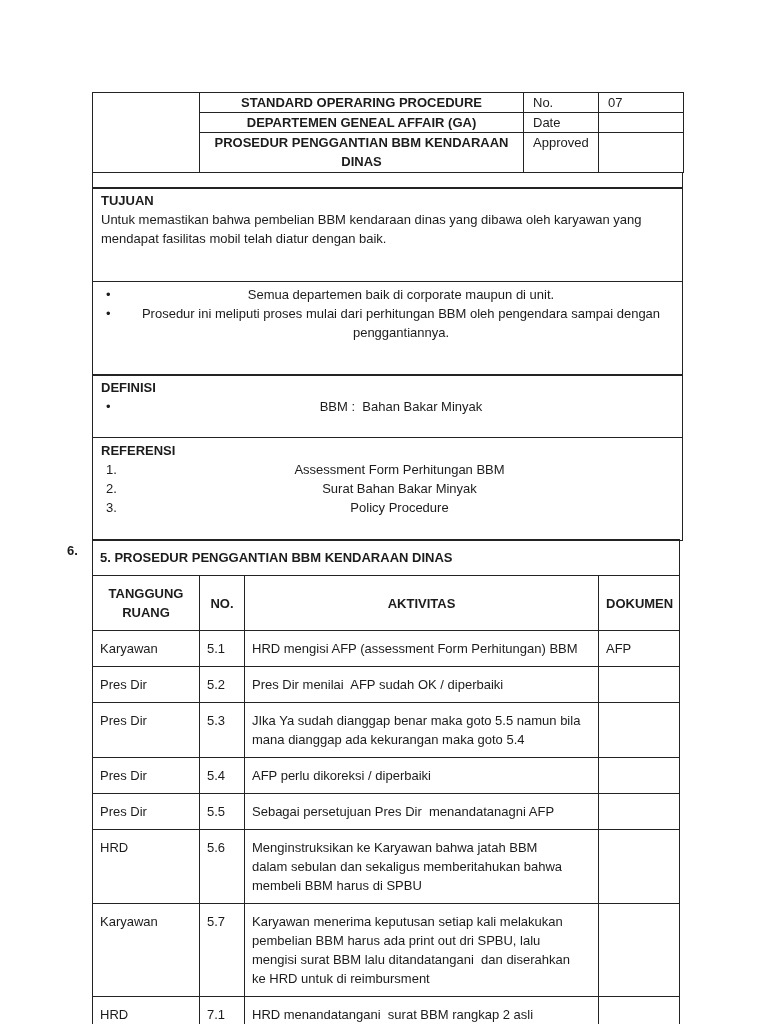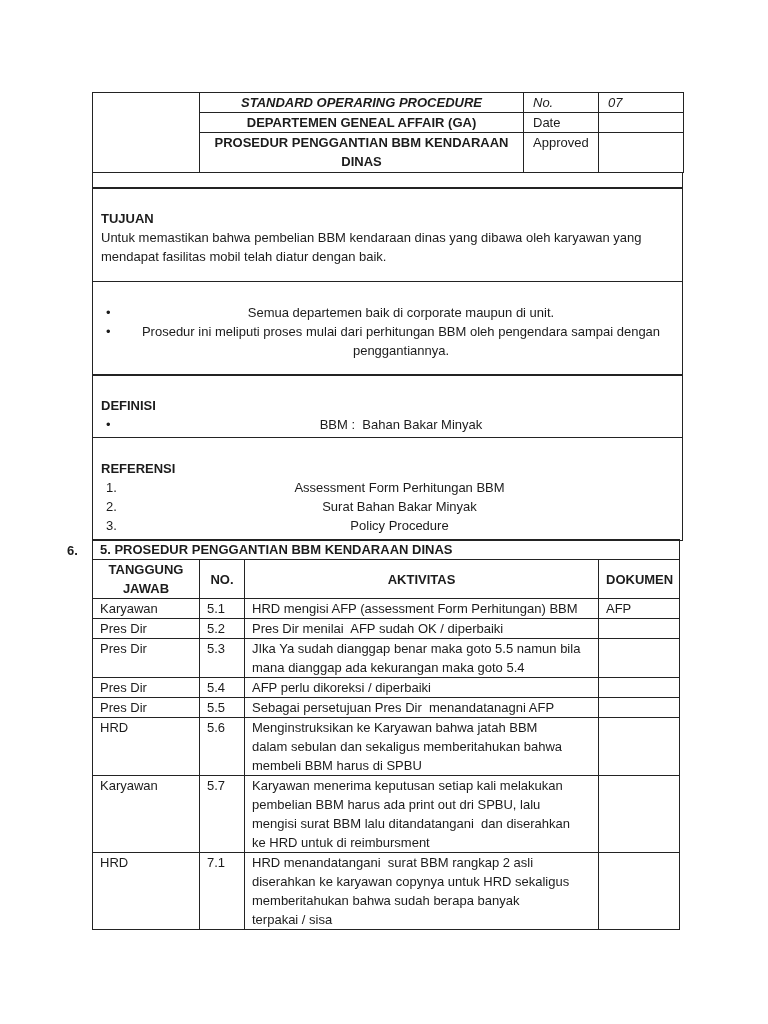--- a/index.html
+++ b/index.html
@@ -26,29 +26,29 @@
   .header-table td {
     border: 1.5px solid #232323;
     padding: 0 9px;
     vertical-align: middle;
   }
   .header-table .logo-cell { padding: 0; }
   .header-table .title-cell {
     text-align: center;
     font-weight: bold;
   }
-  .header-table tr.r1 td { height: 20px; font-style: italic; }
+  .header-table tr.r1 td { height: 20px; }
   .header-table tr.r2 td { height: 20px; }
   .header-table tr.r3 td { height: 40px; vertical-align: top; }
 
   
   .box {
     border: 1.5px solid #232323;
     margin-top: -1.5px;
-    padding: 21px 8px 0 8px;
+    padding: 3px 8px 0 8px;
     width: 591px;
   }
   .spacer-row { height: 17px; padding: 0; }
   .sec-heading { font-weight: bold; }
   .li { display: flex; padding-left: 5px; }
   .li .mk { width: 22px; flex: 0 0 22px; }
   .li .num { width: 19px; flex: 0 0 19px; }
   .li .tx { flex: 1; text-align: center; }
   .box-tujuan   { height: 95px; }
   .box-ruang    { height: 95px; }
@@ -59,21 +59,21 @@
   .proc-wrap { position: relative; margin-top: -1.5px; }
   .side-number {
     position: absolute;
     left: -25px;
     top: 2px;
     font-weight: bold;
   }
   .proc-table { width: 587px; }
   .proc-table td, .proc-table th {
     border: 1.5px solid #232323;
-    padding: 0 7px;
+    padding: 8px 7px;
     text-align: left;
     vertical-align: top;
   }
   .proc-table .proc-title {
     font-weight: bold;
     height: 20px;
   }
   .proc-table th {
     font-weight: bold;
     text-align: center;
@@ -167,21 +167,21 @@
           <col style="width:45px">
           <col style="width:354px">
           <col style="width:81px">
       </colgroup>
       <tbody>
           <tr>
         <td class="proc-title" colspan="4">5. PROSEDUR  PENGGANTIAN BBM KENDARAAN DINAS</td>
       </tr>
       <tr>
         <th class="pre">TANGGUNG
-JAWAB</th>
+RUANG</th>
         <th>NO.</th>
         <th>AKTIVITAS</th>
         <th>DOKUMEN</th>
       </tr>
       <tr>
         <td>Karyawan</td>
         <td>5.1</td>
         <td class="pre">HRD mengisi AFP (assessment Form Perhitungan) BBM</td>
         <td>AFP</td>
       </tr>

